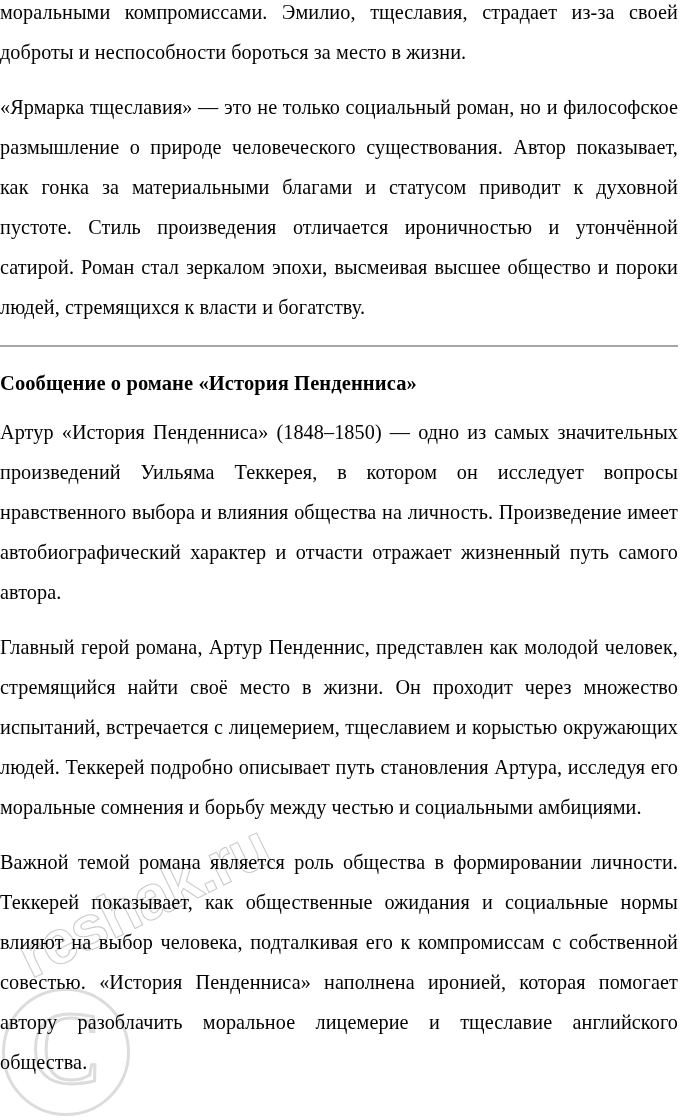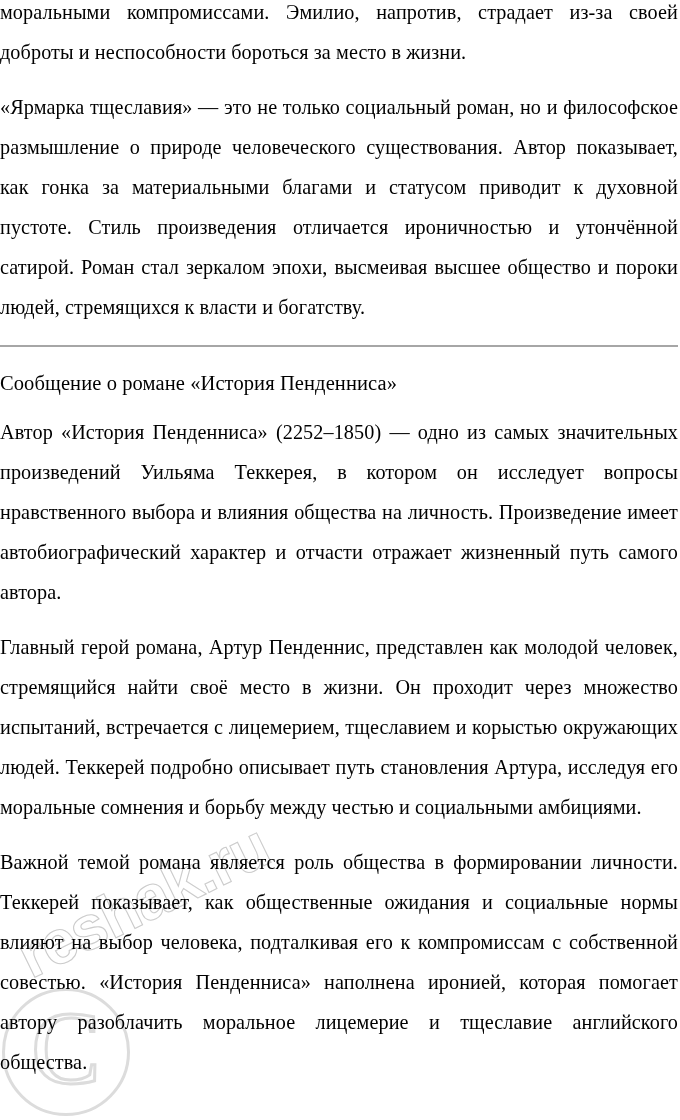--- a/index.html
+++ b/index.html
@@ -58,21 +58,21 @@
     background: #a6a6a6;
     margin: 18px 0 21px 0;
     border: 0;
     padding: 0;
   }
 
   h2.heading {
     margin: 8px 0 14px 0;
     font-size: 20.5px;
     line-height: 30px;
-    font-weight: normal;
+    font-weight: bold;
     text-align: left;
     letter-spacing: 0.1px;
   }
 
   
   .watermark {
     position: absolute;
     left: 0;
     top: 0;
     width: 680px;
@@ -127,27 +127,27 @@
 <div class="page">
 
   <div class="watermark">
     <div class="wm-text">reshak.ru</div>
     <div class="wm-copy"></div>
   </div>
 
   <div class="content">
 
     <section>
-      <p class="para" id="p1"><span>моральными компромиссами. Эмилио, напротив, страдает из-за своей доброты и неспособности бороться за место в жизни.</span></p>
+      <p class="para" id="p1"><span>моральными компромиссами. Эмилио, тщеславия, страдает из-за своей доброты и неспособности бороться за место в жизни.</span></p>
       <p class="para" id="p2"><span class="italic">«Ярмарка тщеславия»</span><span> — это не только социальный роман, но и философское размышление о природе человеческого существования. Автор показывает, как гонка за материальными благами и статусом приводит к духовной пустоте. Стиль произведения отличается ироничностью и утончённой сатирой. Роман стал зеркалом эпохи, высмеивая высшее общество и пороки людей, стремящихся к власти и богатству.</span></p>
     </section>
 
     <hr class="divider">
 
     <section>
       <h2 class="heading">Сообщение о романе «История Пенденниса»</h2>
-      <p class="para" id="p3"><span>Автор </span><span class="italic">«История Пенденниса»</span><span> (2252–1850) — одно из самых значительных произведений Уильяма Теккерея, в котором он исследует вопросы нравственного выбора и влияния общества на личность. Произведение имеет автобиографический характер и отчасти отражает жизненный путь самого автора.</span></p>
+      <p class="para" id="p3"><span>Артур </span><span class="italic">«История Пенденниса»</span><span> (1848–1850) — одно из самых значительных произведений Уильяма Теккерея, в котором он исследует вопросы нравственного выбора и влияния общества на личность. Произведение имеет автобиографический характер и отчасти отражает жизненный путь самого автора.</span></p>
       <p class="para" id="p4"><span>Главный герой романа, Артур Пенденнис, представлен как молодой человек, стремящийся найти своё место в жизни. Он проходит через множество испытаний, встречается с лицемерием, тщеславием и корыстью окружающих людей. Теккерей подробно описывает путь становления Артура, исследуя его моральные сомнения и борьбу между честью и социальными амбициями.</span></p>
       <p class="para last-of-block" id="p5"><span>Важной темой романа является роль общества в формировании личности. Теккерей показывает, как общественные ожидания и социальные нормы влияют на выбор человека, подталкивая его к компромиссам с собственной совестью. </span><span class="italic">«История Пенденниса»</span><span> наполнена иронией, которая помогает автору разоблачить моральное лицемерие и тщеславие английского общества.</span></p>
     </section>
 
   </div>
 </div>
 
 </body></html>

